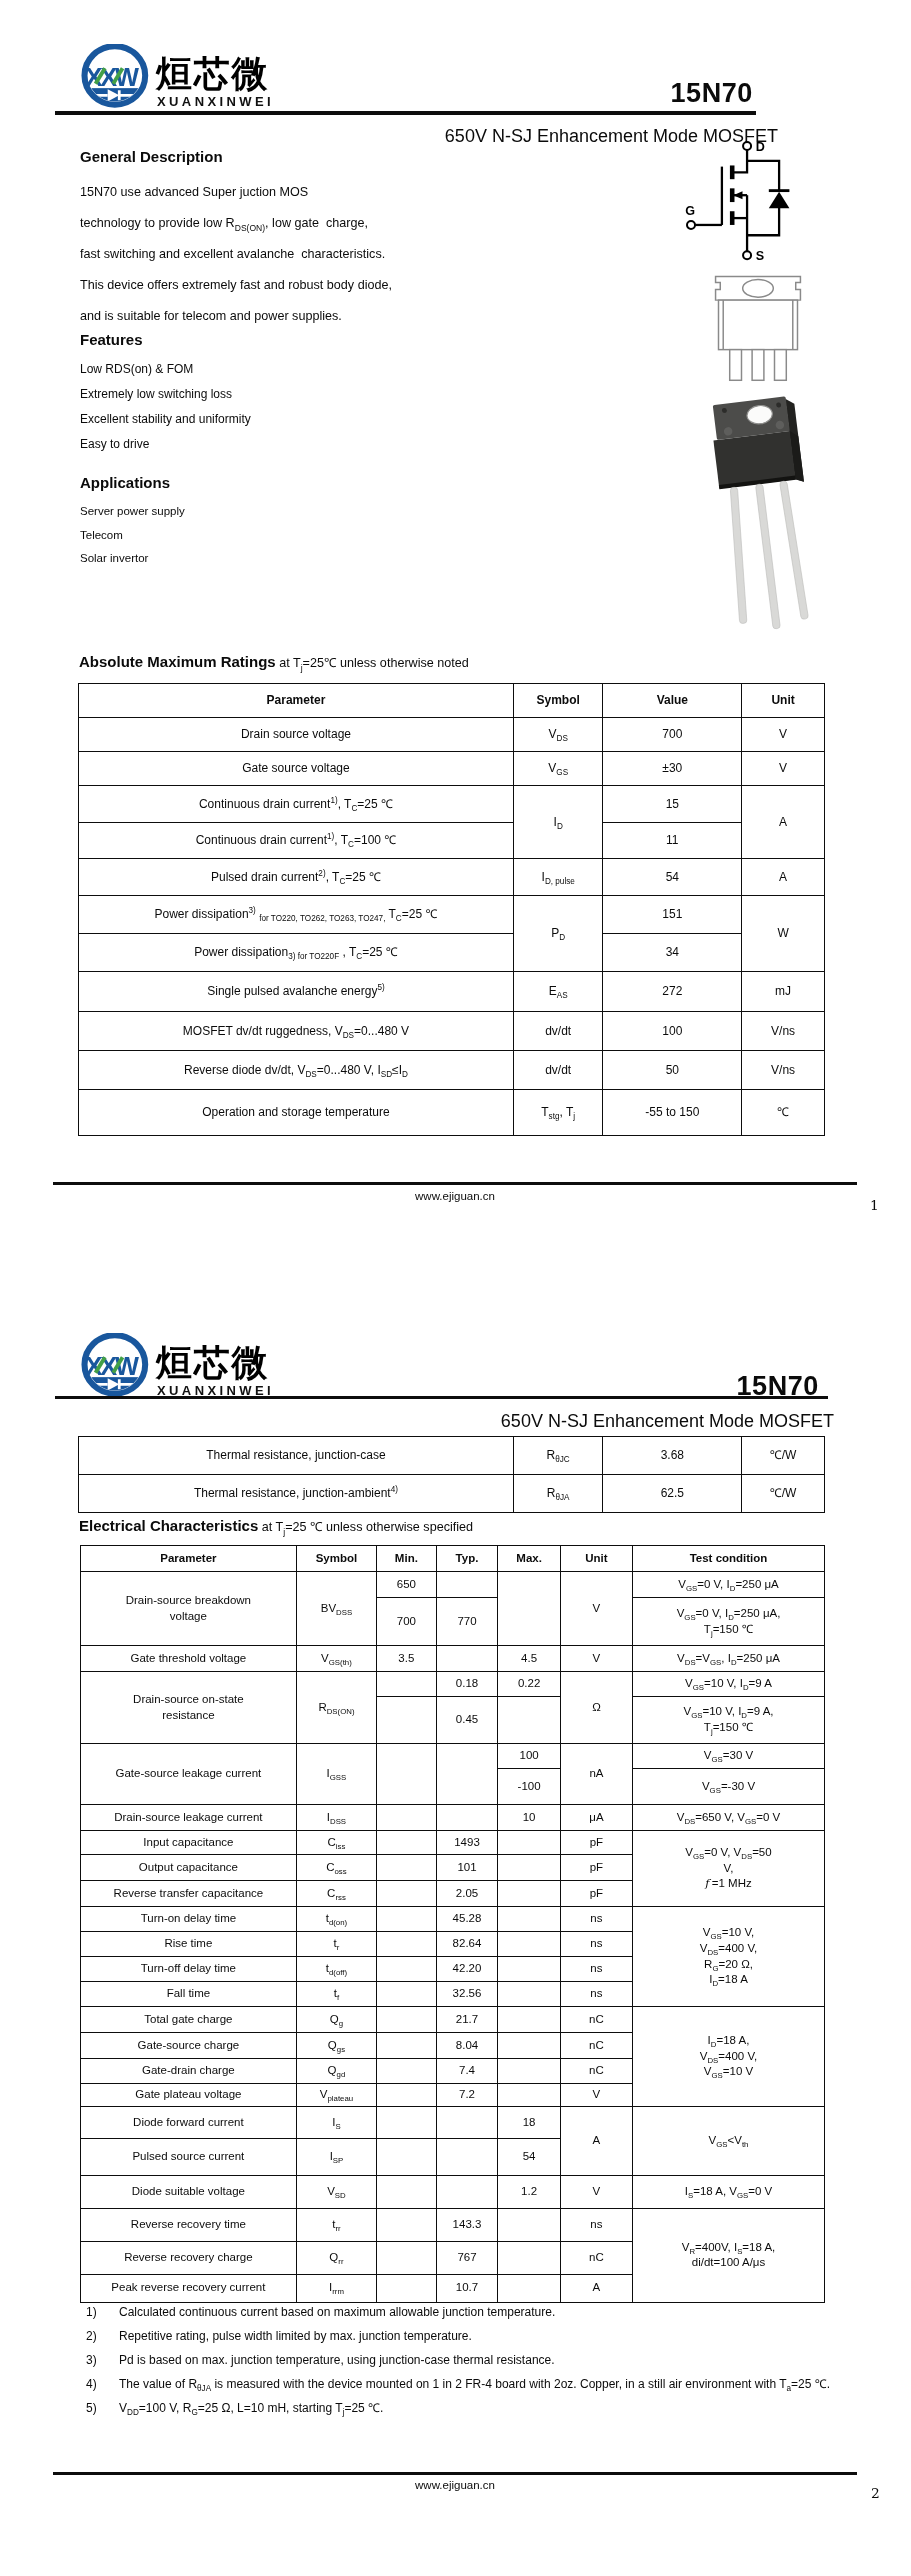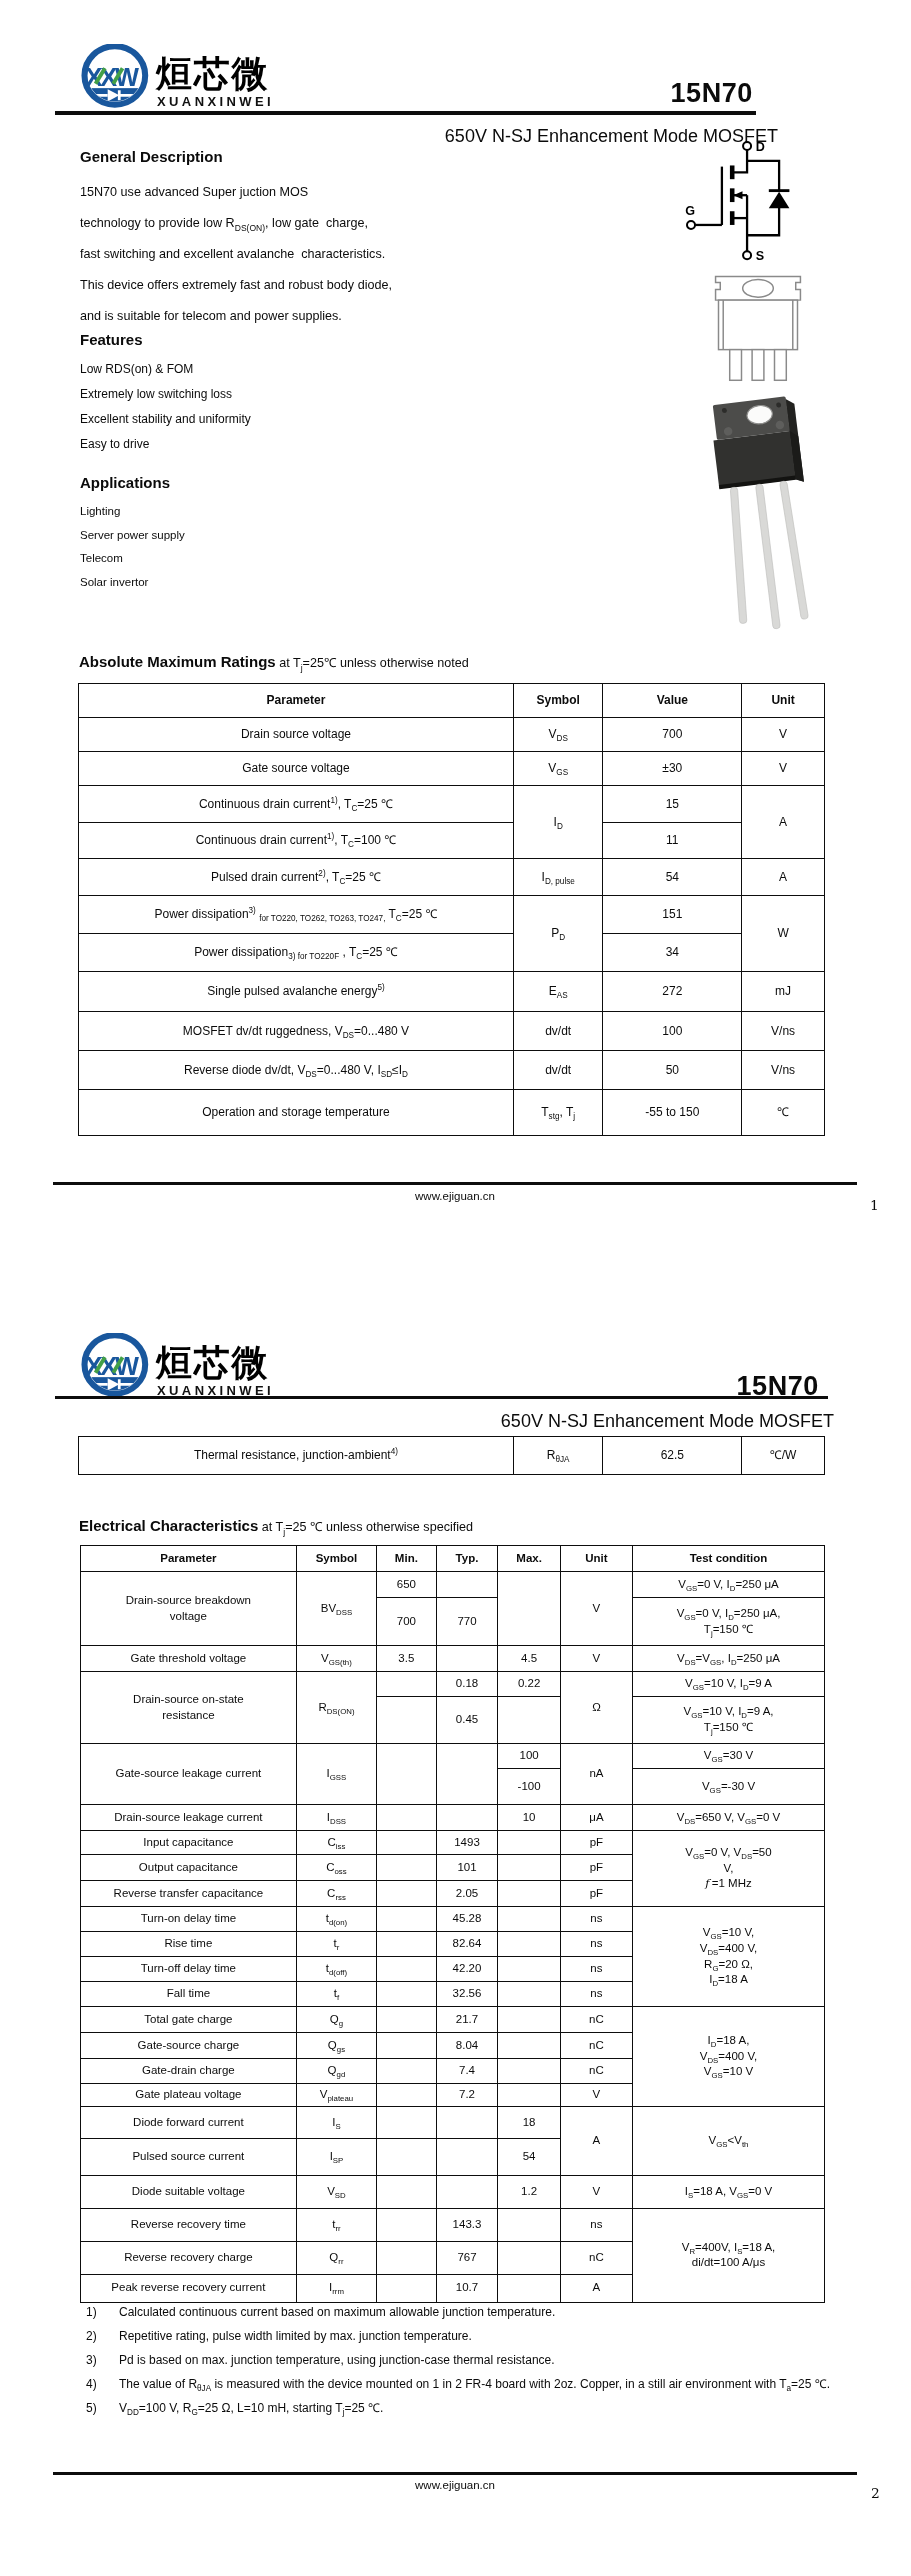--- a/index.html
+++ b/index.html
@@ -87,21 +87,20 @@
   <div class="abs h2" style="left:80px;top:332px">Features</div>
   <div class="abs" style="left:80px;top:357px;width:402px">
       <div class="feat-line">Low RDS(on) &amp; FOM</div>
       <div class="feat-line">Extremely low switching loss</div>
       <div class="feat-line">Excellent stability and uniformity</div>
       <div class="feat-line">Easy to drive</div>
     </div>
 
   <div class="abs h2" style="left:80px;top:475px">Applications</div>
   <div class="abs" style="left:80px;top:500px;width:402px">
-      <div class="app-line">Lighting</div>
       <div class="app-line">Server power supply</div>
       <div class="app-line">Telecom</div>
       <div class="app-line">Solar invertor</div>
     </div>
 
   <svg class="abs" style="left:683px;top:139px" width="123" height="129" viewBox="0 0 215 225">
     <g stroke="#000" stroke-width="4" fill="none">
       <circle cx="112" cy="12" r="7" stroke-width="3.5"></circle>
       <path d="M112 19 V58 H86"></path>
       <line x1="68" y1="48" x2="68" y2="150"></line>
@@ -275,20 +274,26 @@
 
   <table class="dt abs" style="left:78px;top:145px;width:747px">
     <colgroup>
       <col style="width:58.3%">
         <col style="width:12%">
         <col style="width:18.6%">
         <col style="width:11.1%">
     </colgroup>
   <tbody>
         <tr style="height: 38px;">
+          <td class="">Thermal resistance, junction-case</td>
+          <td class="">R<sub>θJC</sub></td>
+          <td class="">3.68</td>
+          <td class="">℃/W</td>
+        </tr>
+        <tr style="height: 38px;">
           <td class="">Thermal resistance, junction-ambient<sup>4)</sup></td>
           <td class="">R<sub>θJA</sub></td>
           <td class="">62.5</td>
           <td class="">℃/W</td>
         </tr>
       </tbody>
     </table>
 
   <div class="abs" style="left:79px;top:227px">
     <span class="h2">Electrical Characteristics</span><span class="sec-title-suffix"> at T<sub>j</sub>=25 ℃ unless otherwise specified</span>

